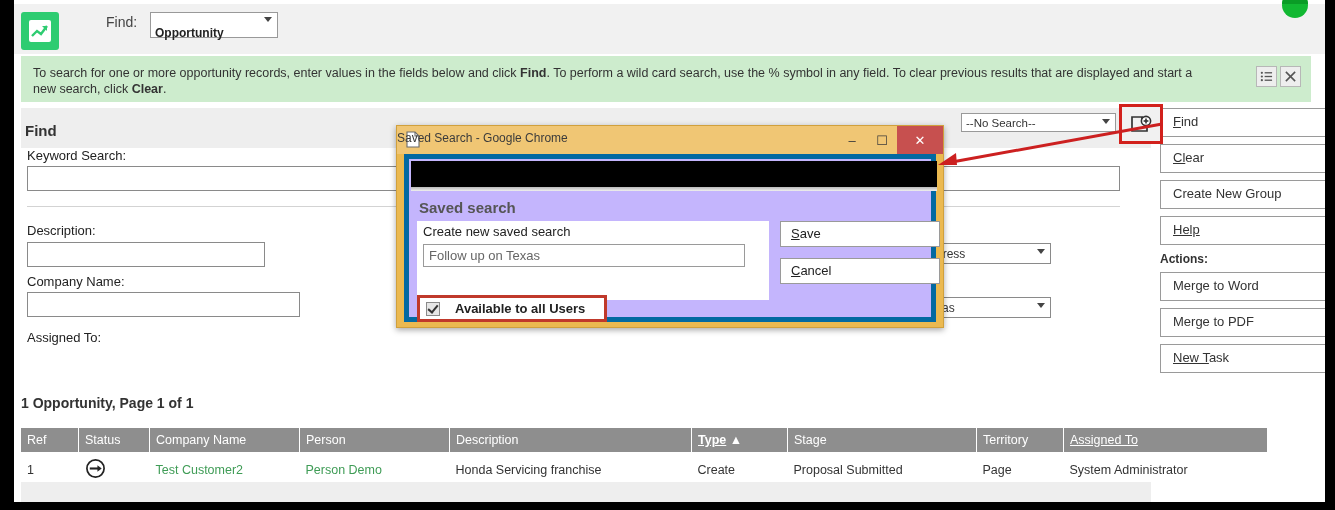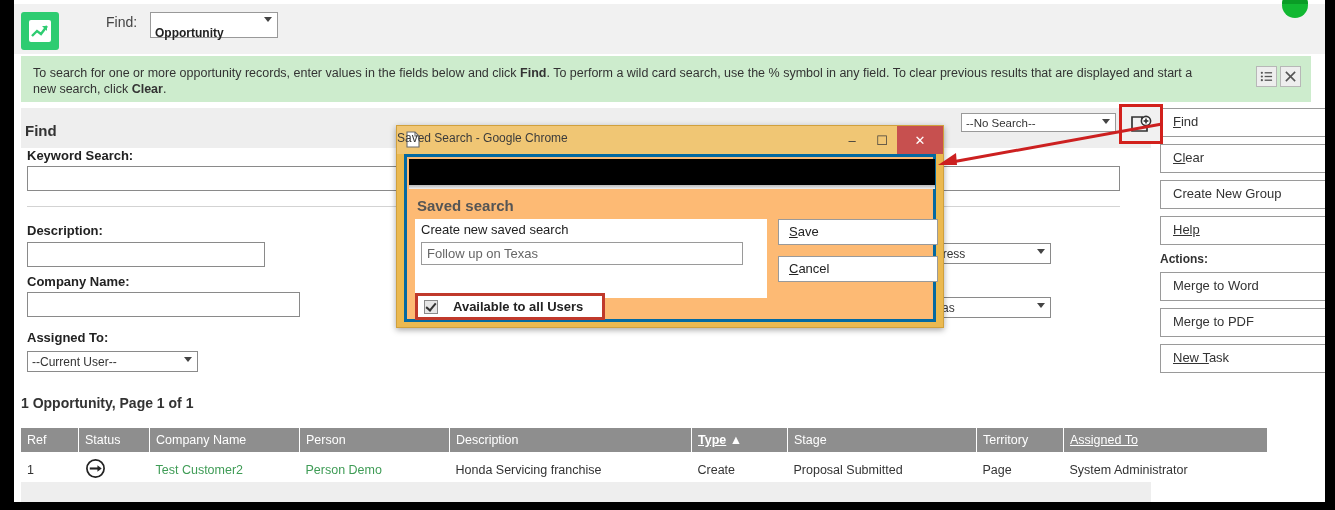--- a/index.html
+++ b/index.html
@@ -128,21 +128,21 @@
     display: flex; align-items: center; justify-content: center;
   }
 
   .formarea {
     position: absolute; left: 21px; top: 148px;
     width: 1130px; height: 240px;
     background: #ffffff;
   }
   .fld-label {
     position: absolute;
-    font-size: 13px; font-weight: bold; color: #222;
+    font-size: 13px; font-weight: normal; color: #222;
   }
   .txtbox {
     position: absolute;
     border: 1px solid #8a8a8a;
     background: #fff;
     box-sizing: border-box;
     height: 25px;
   }
   .hr {
     position: absolute;
@@ -230,22 +230,22 @@
   .win-btns { position: absolute; right: 0; top: 0; display: flex; }
   .win-btn {
     width: 30px; height: 28px;
     display: flex; align-items: center; justify-content: center;
     font-size: 13px; color: #3b3b3b;
   }
   .win-close { background: #c7504f; color: #fff; width: 46px; }
   .dlg-body {
     position: absolute; left: 7px; top: 28px;
     width: 532px; height: 168px;
-    background: #fdba74;
-    border: 3px solid #0369a1;
+    background: #c4b5fd;
+    border: 5px solid #0369a1;
     box-sizing: border-box;
   }
   .dlg-urlbar {
     position: absolute; left: 2px; top: 2px;
     width: 526px; height: 26px;
     background: #000;
   }
   .dlg-urlbar-shadow {
     position: absolute; left: 2px; top: 28px;
     width: 526px; height: 4px;
@@ -390,24 +390,20 @@
     <div class="fld-label" style="left:6px; top:126px;">Company Name:</div>
     <div class="txtbox" style="left:6px; top:144px; width:273px;"></div>
 
     <div class="fld-label" style="left:910px; top:126px;">y:</div>
     <div class="dd" style="left:910px; top:149px; width:120px;">
       <span>xas</span>
       <span class="sel-caret" style="top:5px;"></span>
     </div>
 
     <div class="fld-label" style="left:6px; top:182px;">Assigned To:</div>
-    <div class="dd" style="left:6px; top:203px; width:171px;">
-      <span>--Current User--</span>
-      <span class="sel-caret" style="top:5px;"></span>
-    </div>
   </div>
 
   <div class="sidebar">
     <div class="side-btn"><span class="u">F</span><span>ind</span></div>
     <div class="side-btn"><span class="u">Cl</span><span>ear</span></div>
     <div class="side-btn"><span>Create New Group</span></div>
     <div class="side-btn"><span class="u">Help</span></div>
     <div class="actions-label">Actions:</div>
     <div class="side-btn"><span>Merge to Word</span></div>
     <div class="side-btn"><span>Merge to PDF</span></div>

